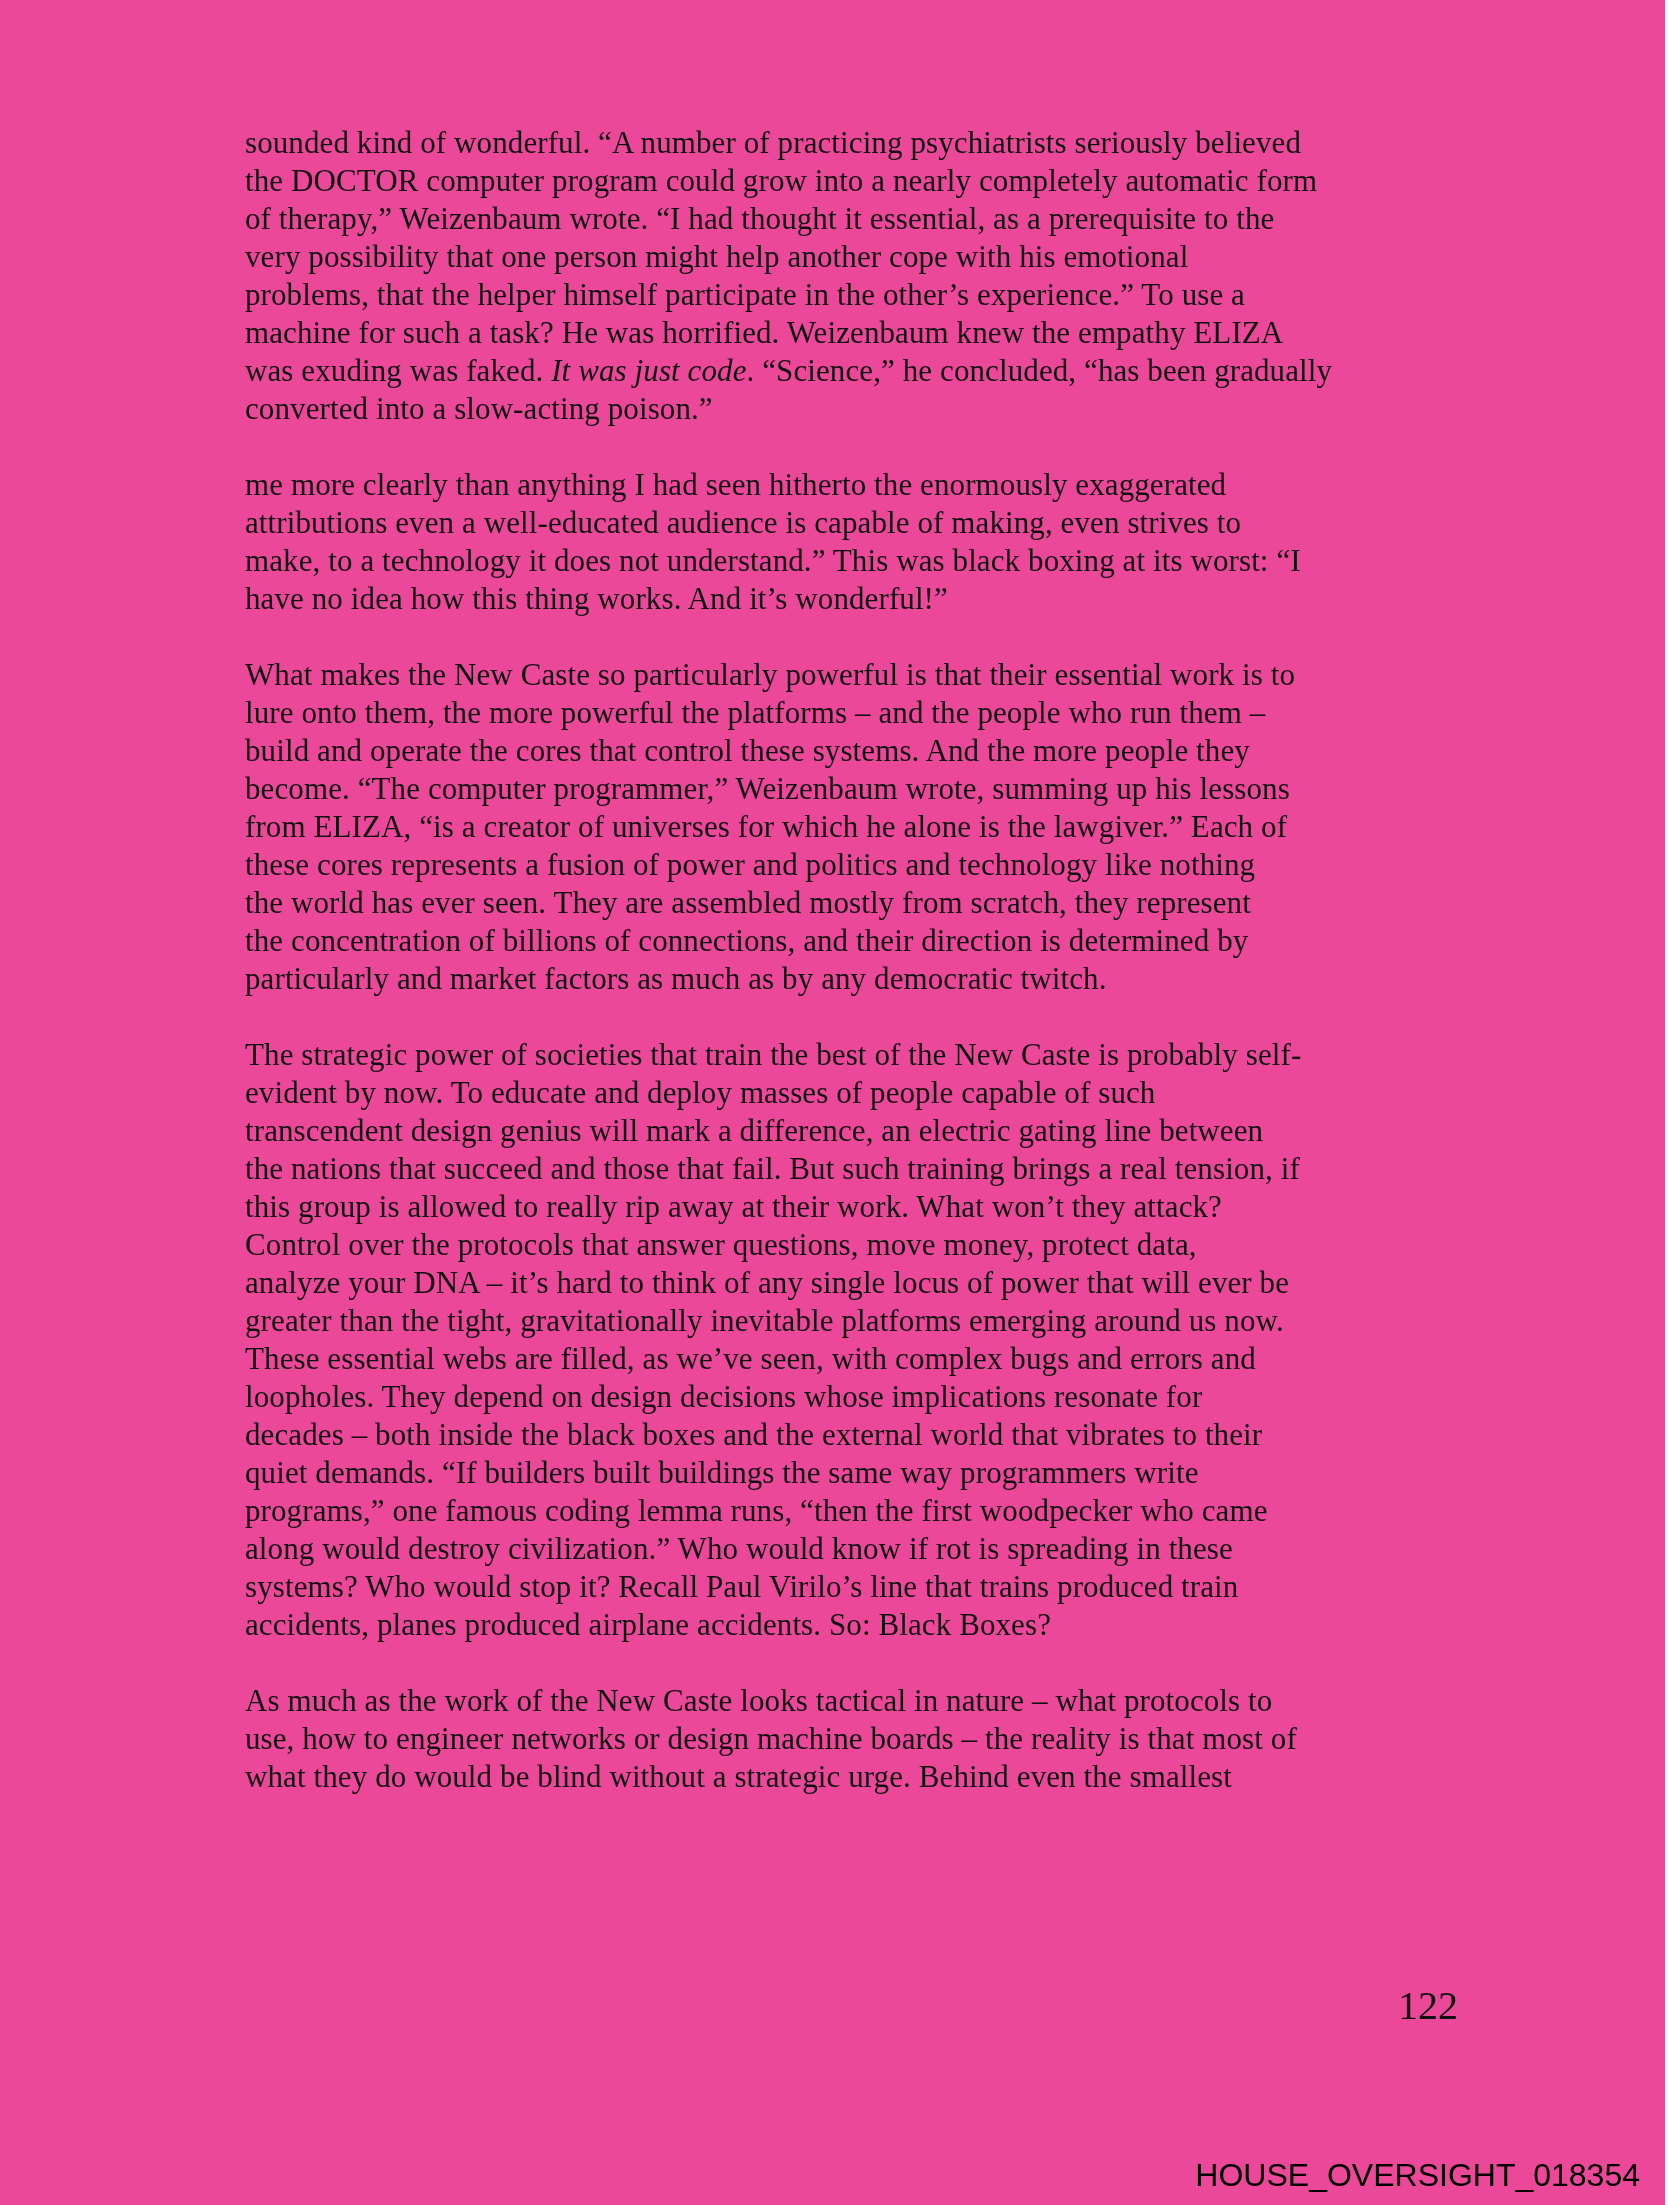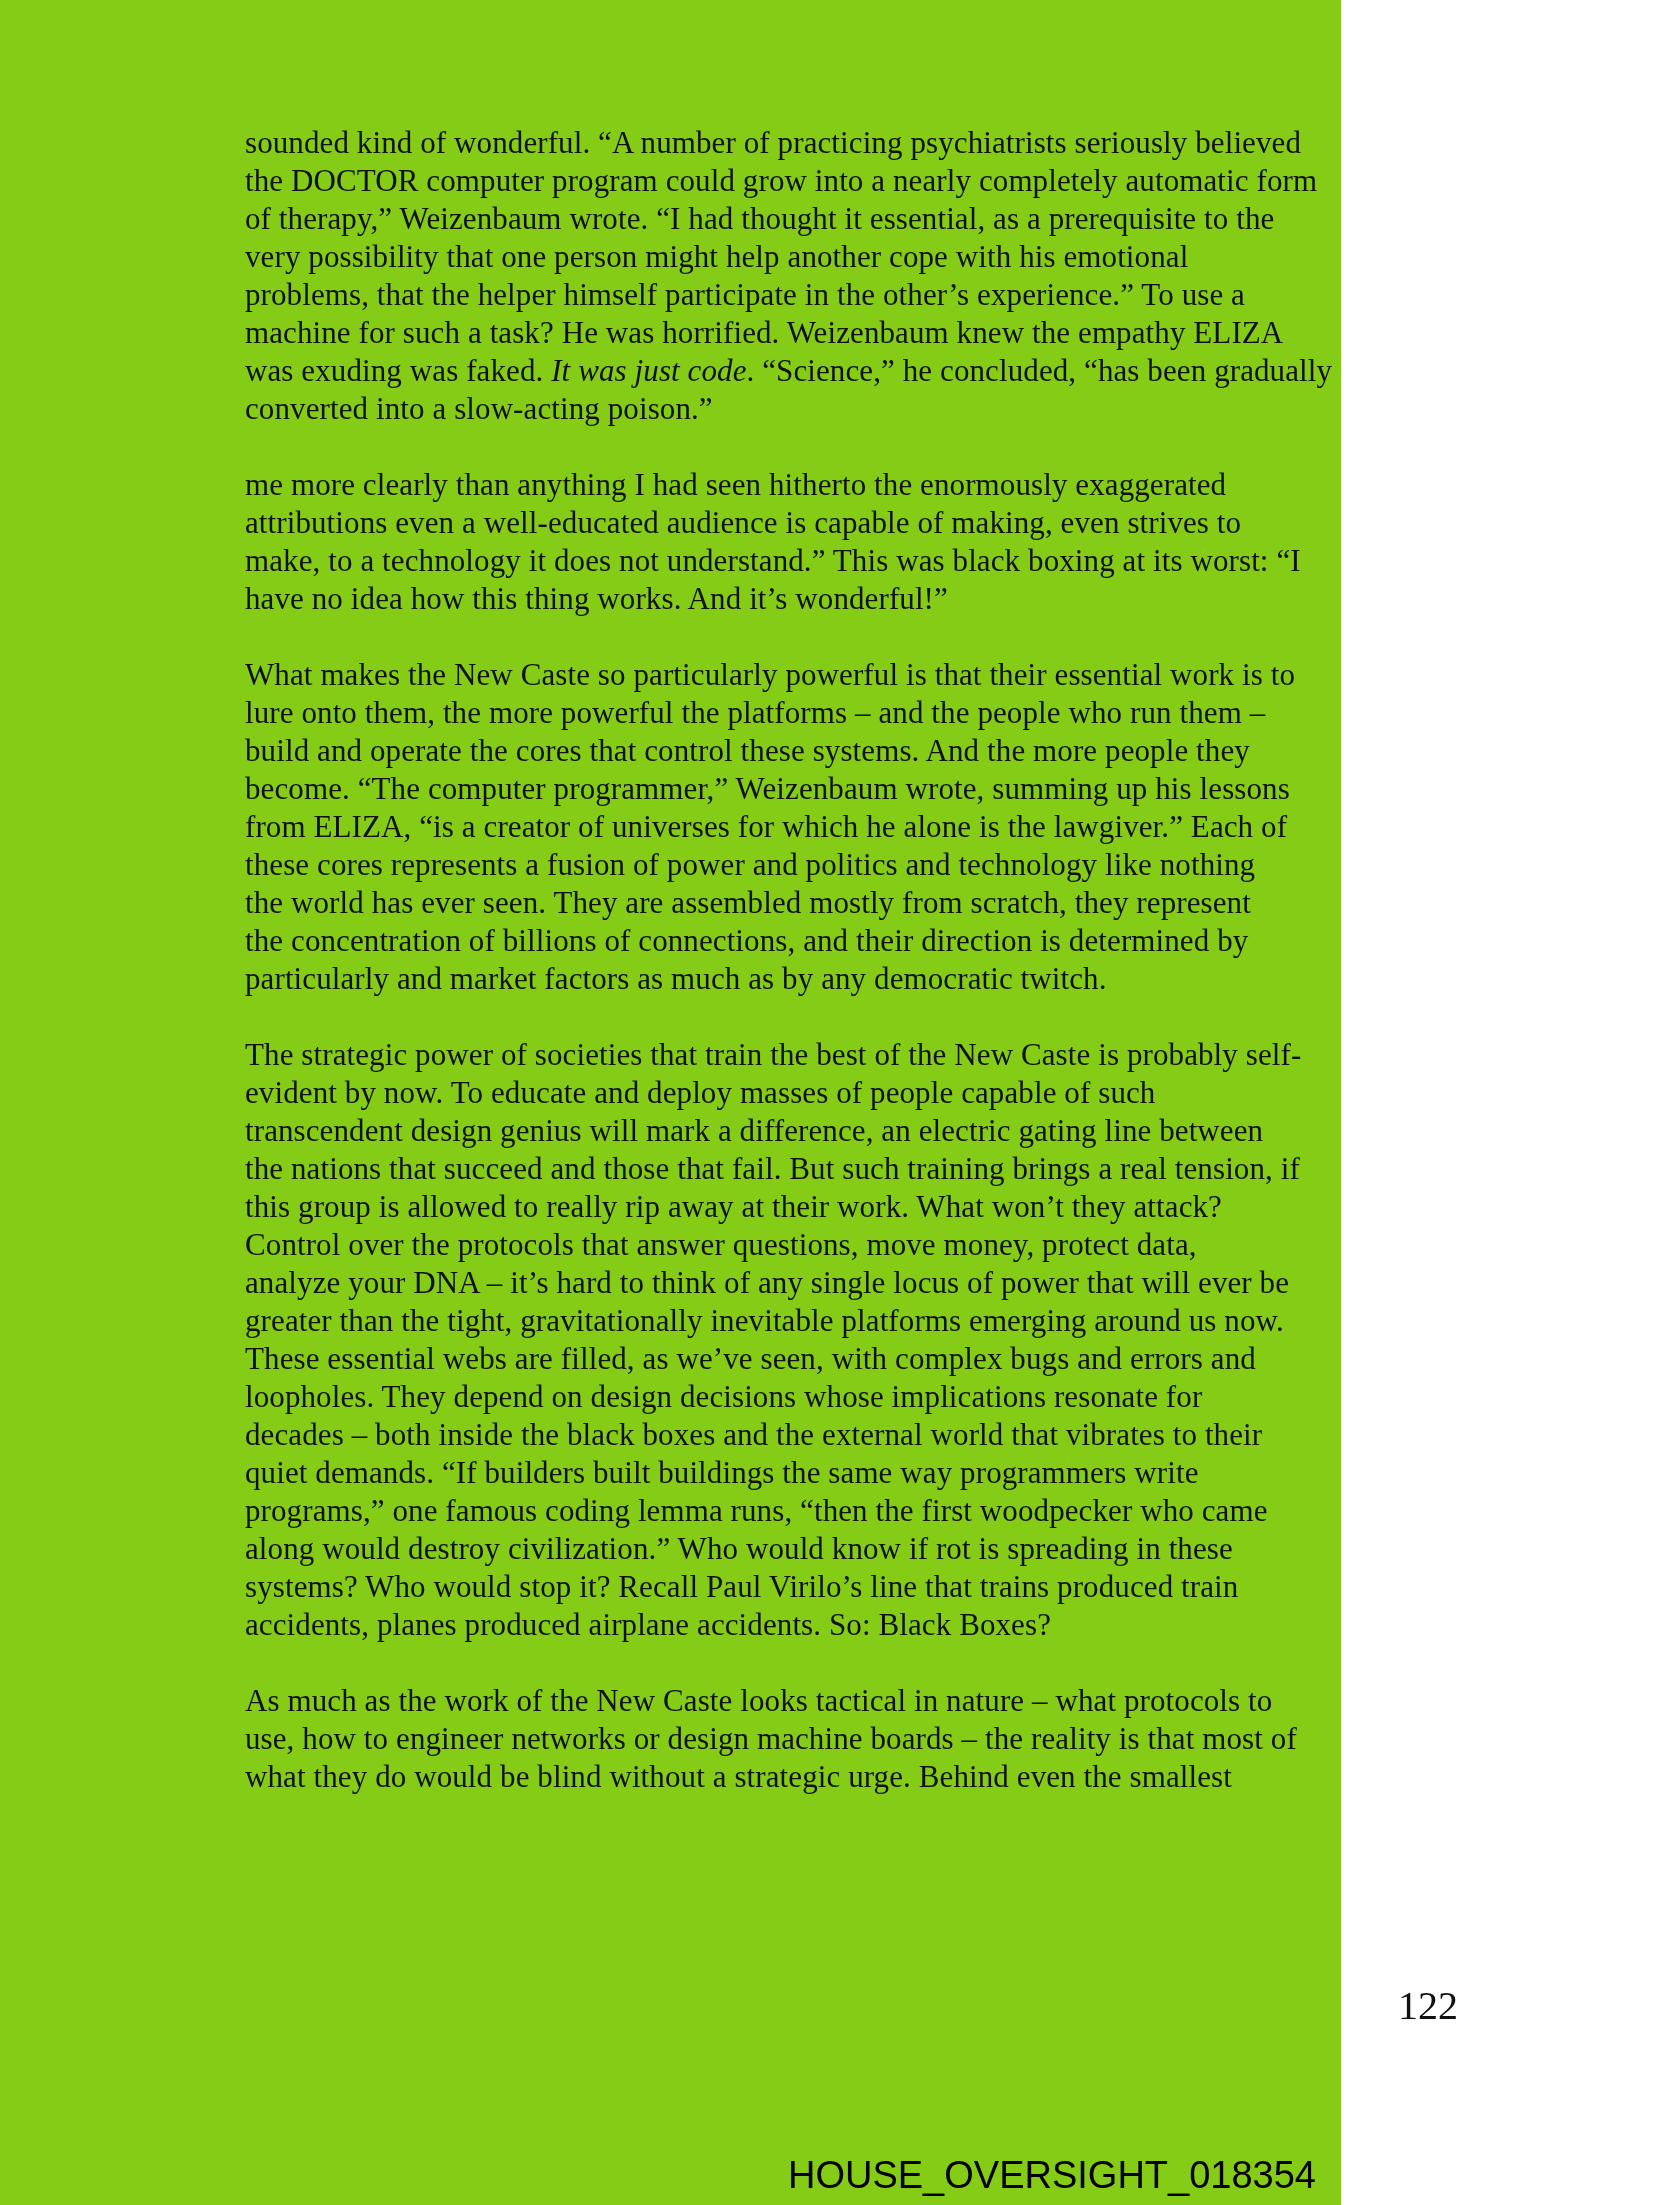--- a/index.html
+++ b/index.html
@@ -10,23 +10,23 @@
   body {
     width: 1669px;
     height: 2205px;
     position: relative;
     overflow: hidden;
     color: #111111;
   }
   .page {
     position: absolute;
     left: 0; top: 0;
-    width: 1341px;
+    width: 1665px;
     height: 2205px;
-    background: #84cc16;
+    background: #ec4899;
   }
   .body-text {
     position: absolute;
     left: 245px;
     top: 124px;
     width: 1178px;
     font-family: "Liberation Serif", "DejaVu Serif", serif;
     font-size: 31px;
     line-height: 38px;
     color: #111111;
@@ -51,21 +51,21 @@
     font-size: 40px;
     line-height: 33px;
     color: #111111;
     margin-left: 27px;
   }
   .bates {
     position: absolute;
     right: 25px;
     top: 2157px;
     font-family: "Liberation Sans", "DejaVu Sans", sans-serif;
-    font-size: 38px;
+    font-size: 32px;
     line-height: 37px;
     color: #000000;
     white-space: nowrap;
   }
 </style>
 </head>
 <body>
 
 <div class="page">
   <div class="body-text" id="body-text">

